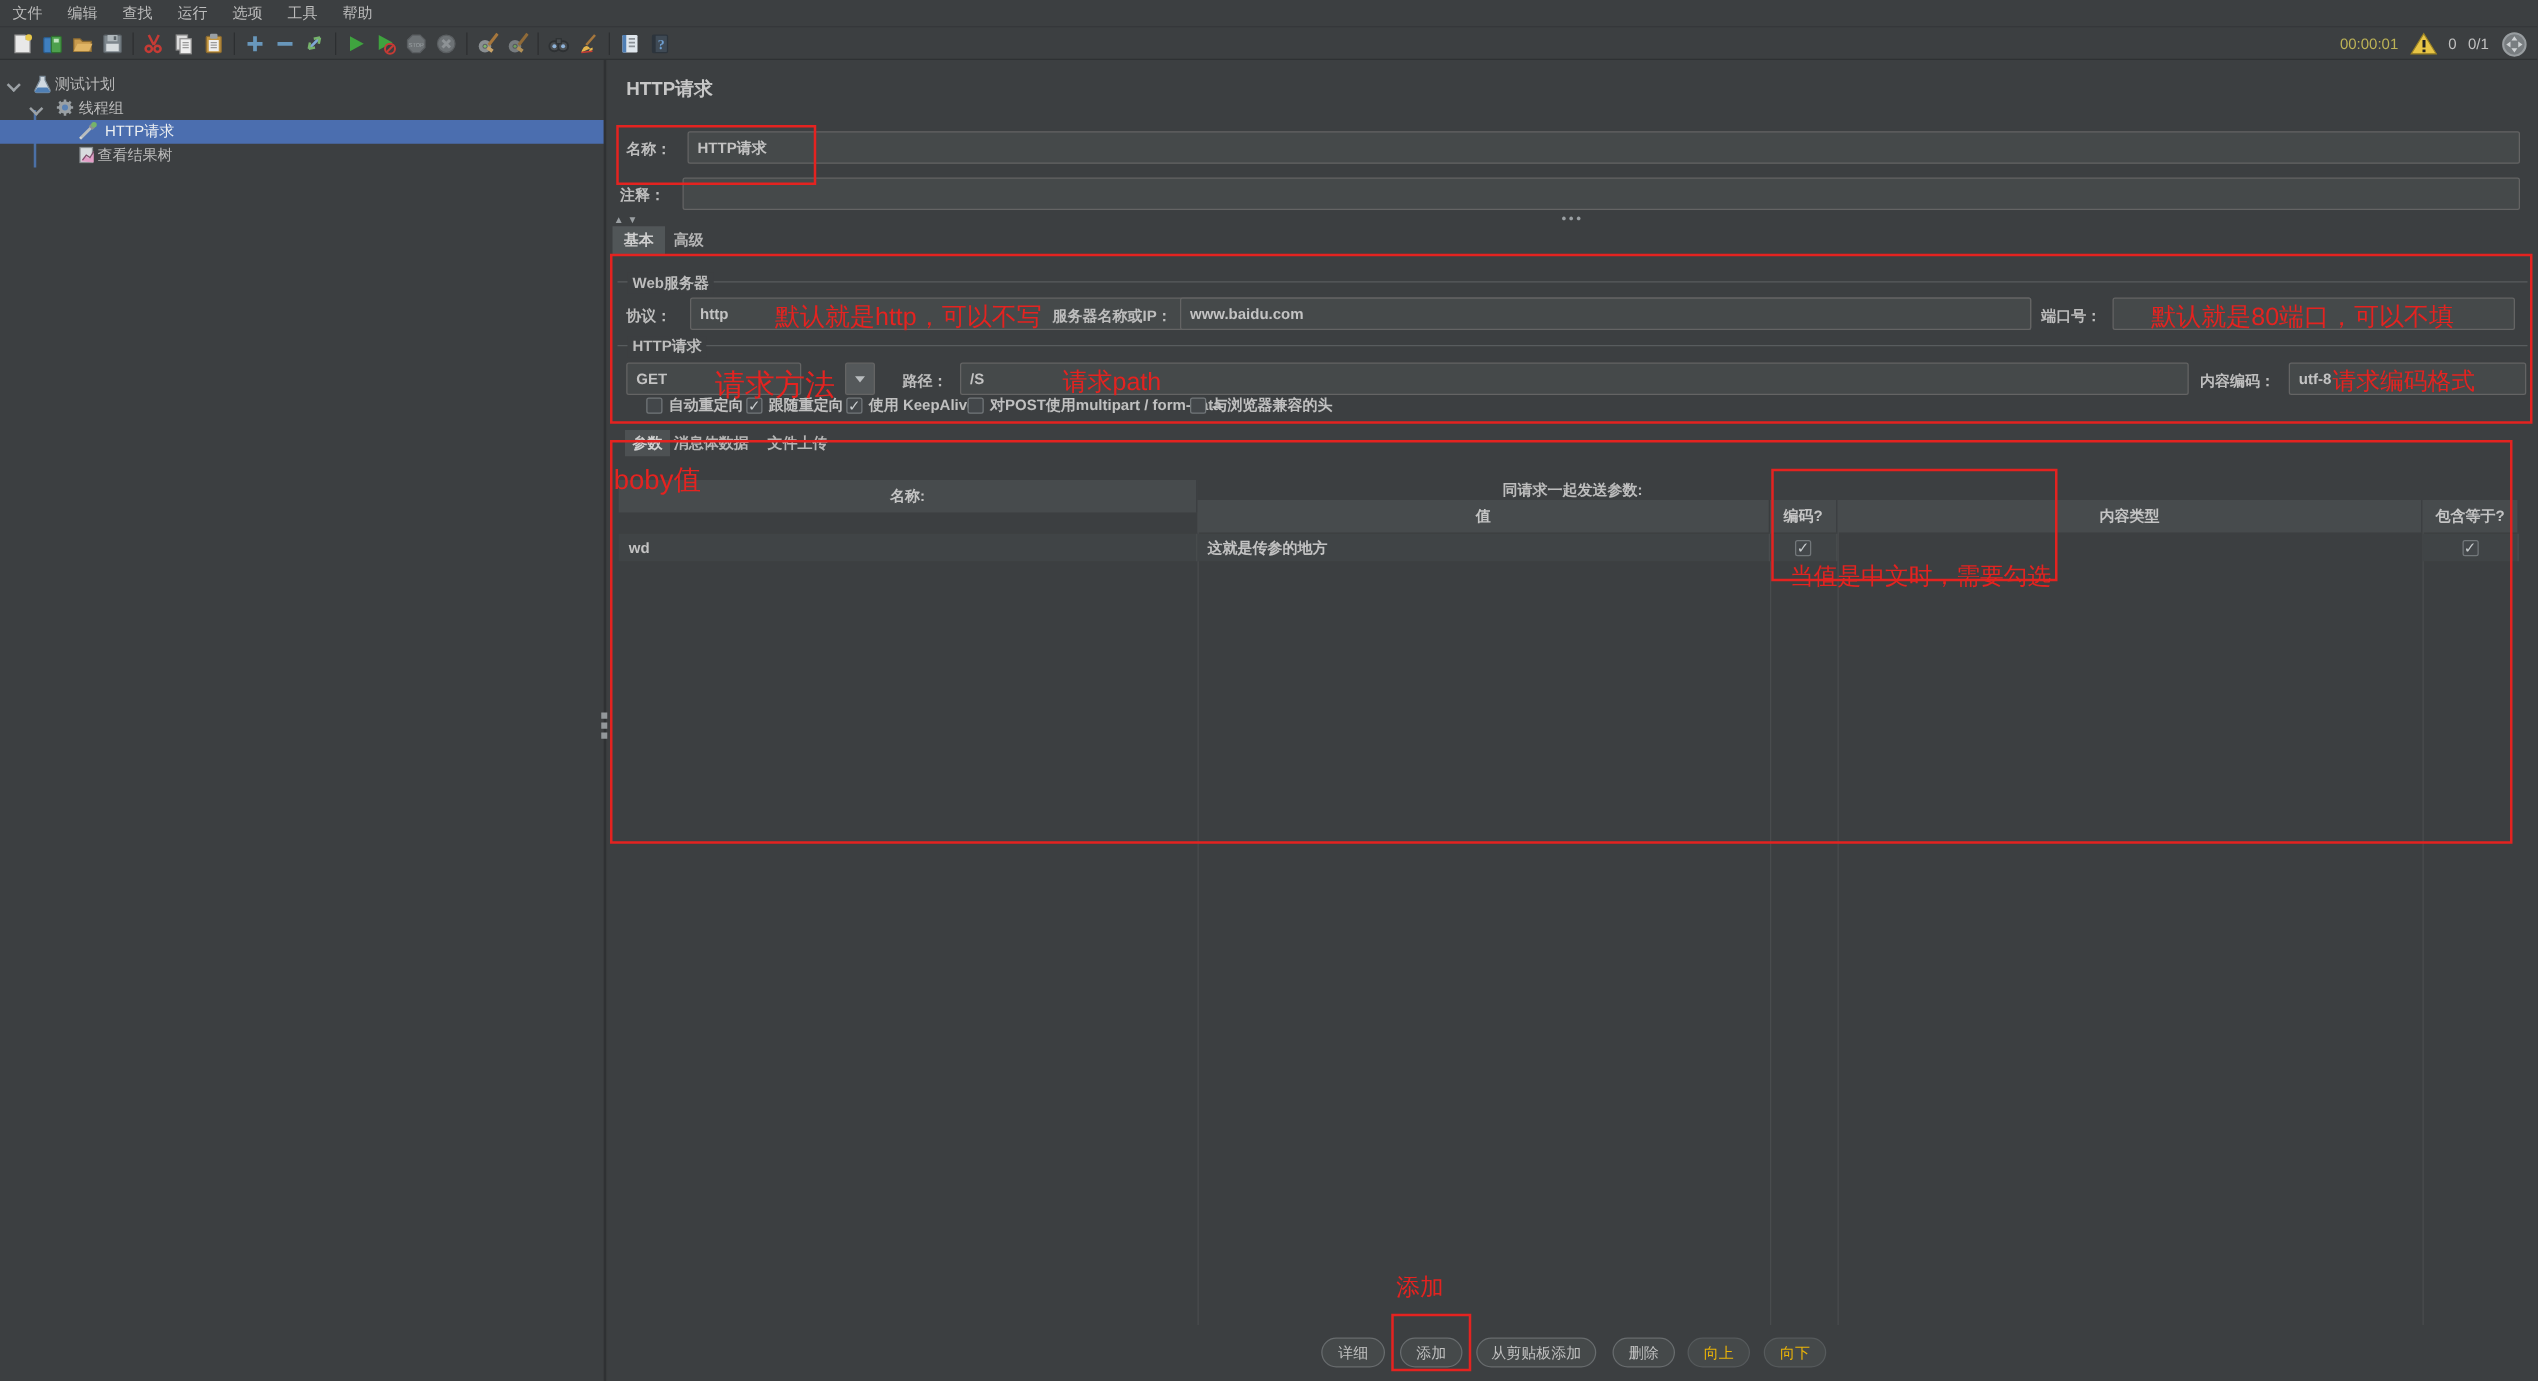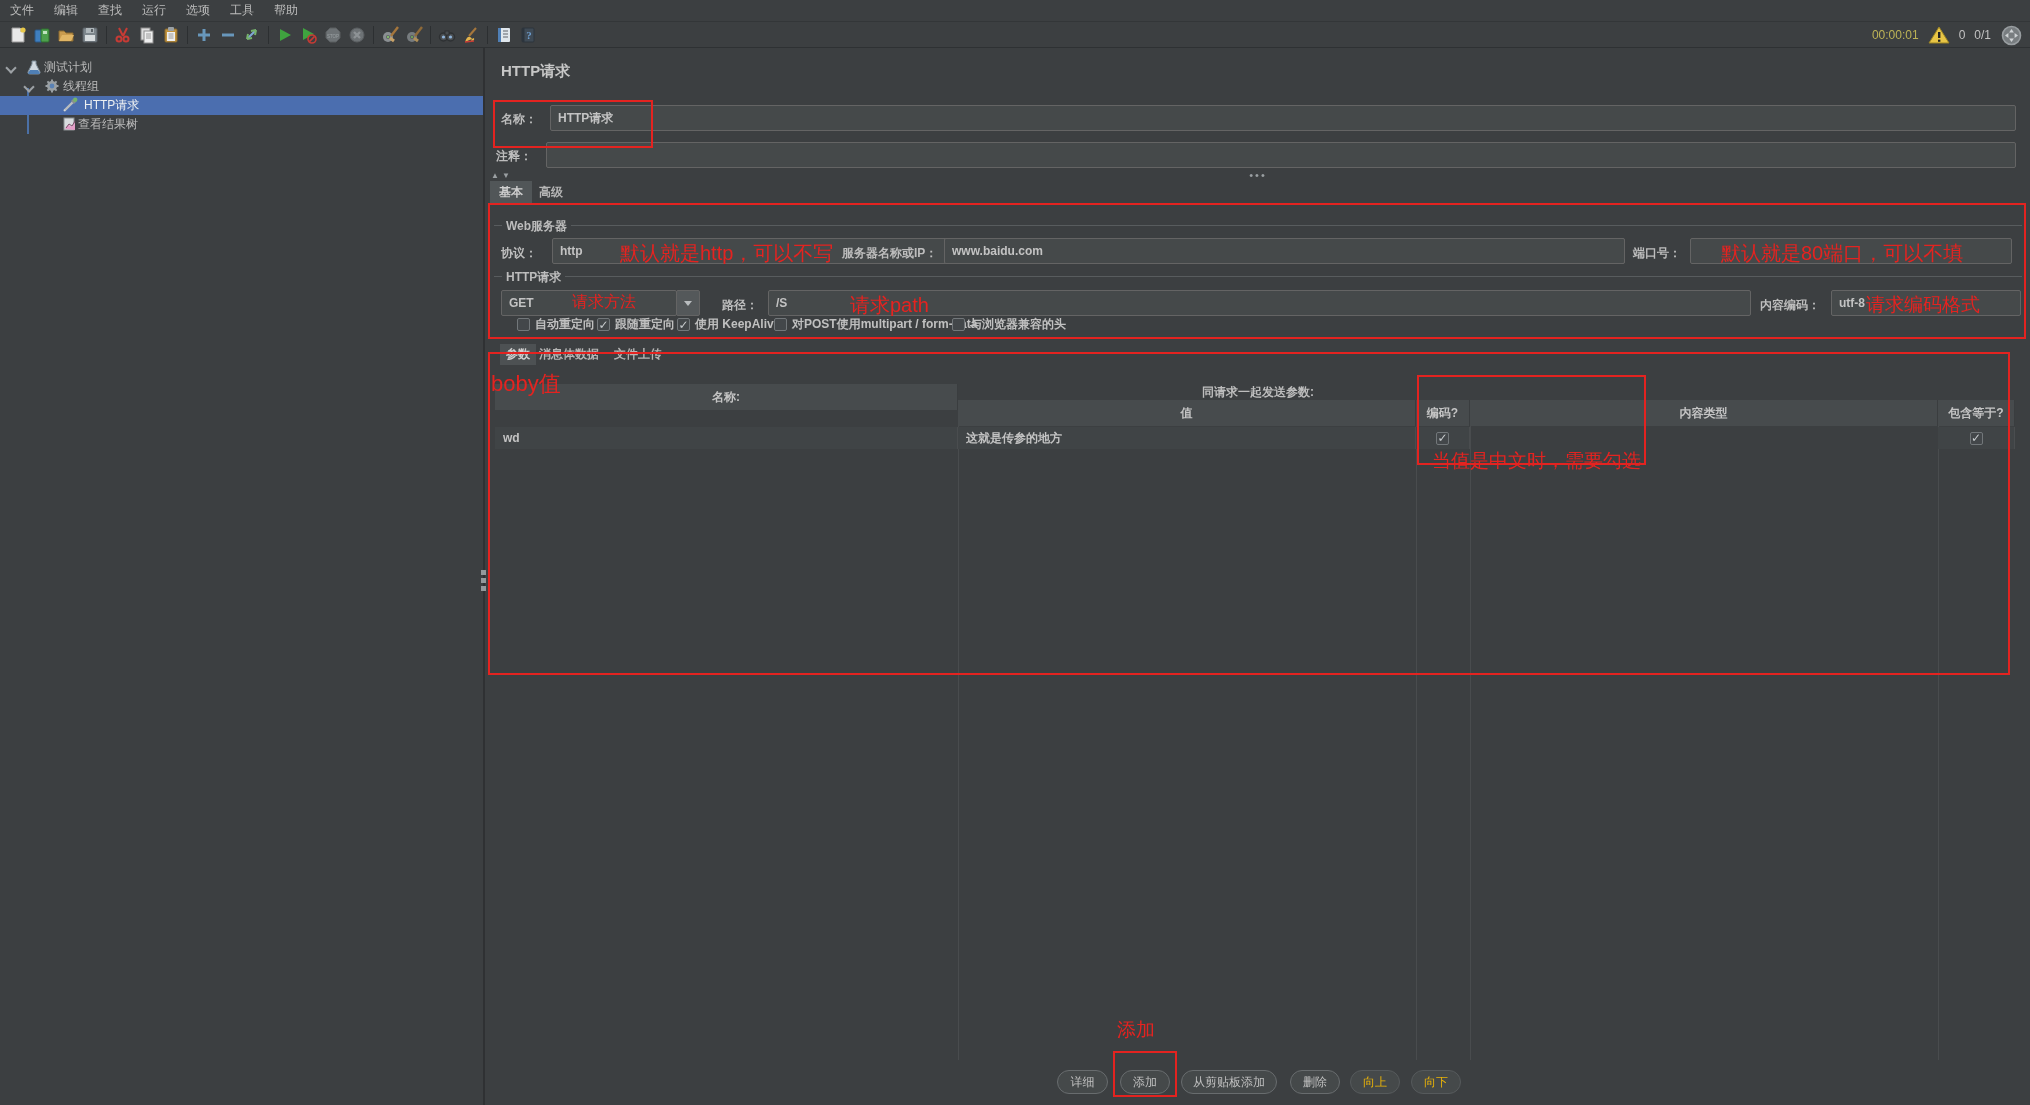--- a/index.html
+++ b/index.html
@@ -354,25 +354,25 @@
 
     <div class="abs lbl" style="left:1147px;top:197px;">端口号：</div>
     <div class="abs field" style="left:1204px;top:190px;width:322px;">
       <span></span>
     </div>
     <div class="rtext" style="left:1235px;top:192px;font-size:20px;">默认就是80端口，可以不填</div>
 
     <div class="abs hair" style="left:8px;top:228px;width:1528px;"></div>
     <div class="abs legend" style="left:16px;top:221px;">HTTP请求</div>
 
-    <div class="abs field" style="left:15px;top:242px;width:176px;align-items:center;">
+    <div class="abs field" style="left:15px;top:242px;width:140px;align-items:center;">
       <span>GET</span>
     </div>
     <div class="abs combo-arrow" style="left:190px;top:242px;"></div>
-    <div class="rtext" style="left:86px;top:244px;font-size:16px;">请求方法</div>
+    <div class="rtext" style="left:86px;top:244px;font-size:24px;">请求方法</div>
 
     <div class="abs lbl" style="left:236px;top:249px;">路径：</div>
     <div class="abs field" style="left:282px;top:242px;width:983px;">
       <span>/S</span>
     </div>
     <div class="rtext" style="left:364px;top:244px;font-size:20px;">请求path</div>
 
     <div class="abs lbl" style="left:1274px;top:249px;">内容编码：</div>
     <div class="abs field" style="left:1345px;top:242px;width:190px;">
       <span>utf-8</span>

